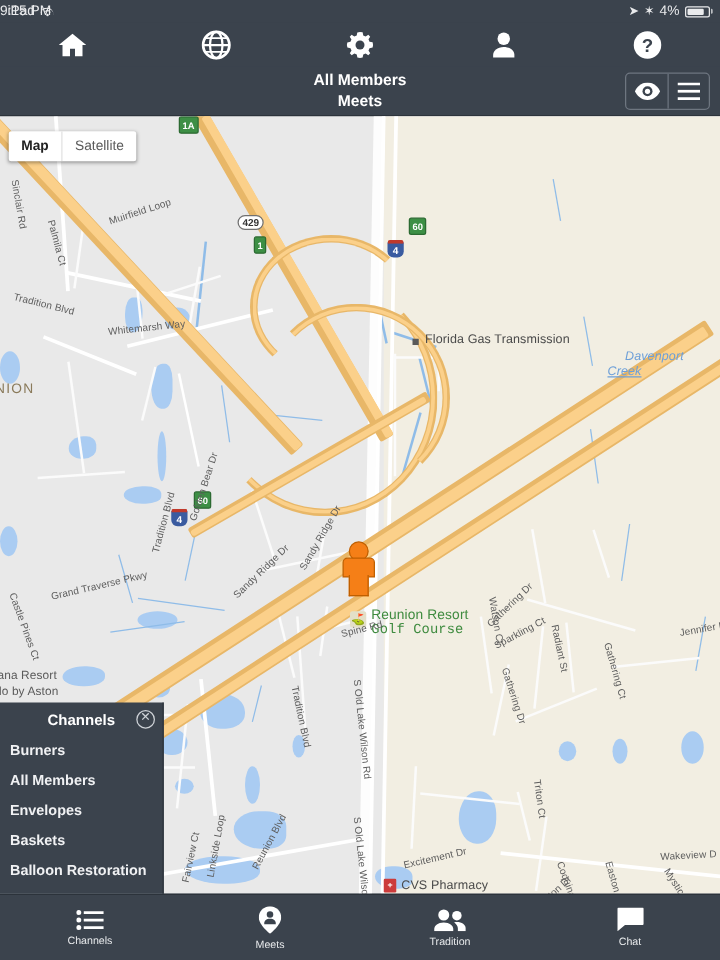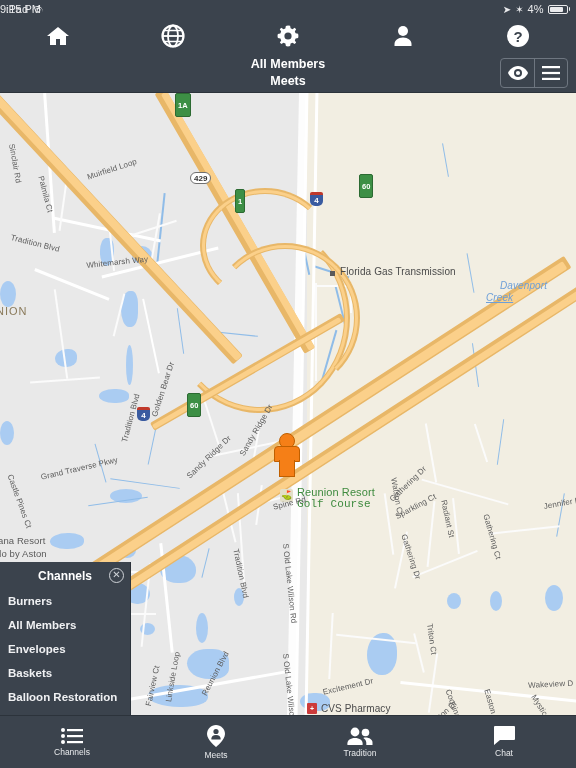--- a/index.html
+++ b/index.html
@@ -108,22 +108,22 @@
     display:flex; align-items:flex-end; justify-content:center; padding-bottom:1px;
     border-top:3px solid #c0392b;
   }
   .shield-hw {
     position:absolute; background:#fff; border:1px solid #707070; border-radius:7px;
     color:#333; font-size:8px; font-weight:bold; padding:0px 3px; height:12px;
     display:flex; align-items:center; justify-content:center;
   }
   .exit-sq {
     position:absolute; background:#3d8f45; border:1px solid #2c6a32; border-radius:2px;
-    color:#fff; font-size:7.5px; font-weight:bold; padding:0 2px; height:24px;
-    display:flex; align-items:center; justify-content:center;margin-left:32px;
+    color:#fff; font-size:7.5px; font-weight:bold; padding:0 2px; height:14px;
+    display:flex; align-items:center; justify-content:center;
   }
 
   
   .maptype {
     position:absolute; top:12px; left:7px; display:flex;
     background:#fff; border-radius:2px; box-shadow:0 1px 3px rgba(0,0,0,.35);
     overflow:hidden; height:24px; z-index:30;
   }
   .maptype div { display:flex; align-items:center; justify-content:center;
                  font-size:11px; color:#5a5a5a; padding:0 10px; cursor:pointer; }
@@ -424,20 +424,24 @@
 
     <div class="lbl" style="left:452px;top:595px;transform:rotate(70deg);transform-origin:left top;">Coquina Ct</div>
     <div class="lbl" style="left:491px;top:595px;transform:rotate(74deg);transform-origin:left top;">Easton Ct</div>
 
     <div class="pegman" style="left:272px;top:340px;width:30px;height:45px;">
       <span class="peg-head"></span>
       <span class="peg-body"></span>
       <span class="peg-legs"></span>
     </div>
 
+    <div class="maptype">
+      <div class="sel">Map</div>
+      <div>Satellite</div>
+    </div>
 
   </div>
 
   <div class="channels">
     <div class="ch-head">
       <span class="ch-title">Channels</span>
       <span class="ch-close">✕</span>
     </div>
     <div class="ch-item">Burners</div>
     <div class="ch-item">All Members</div>

